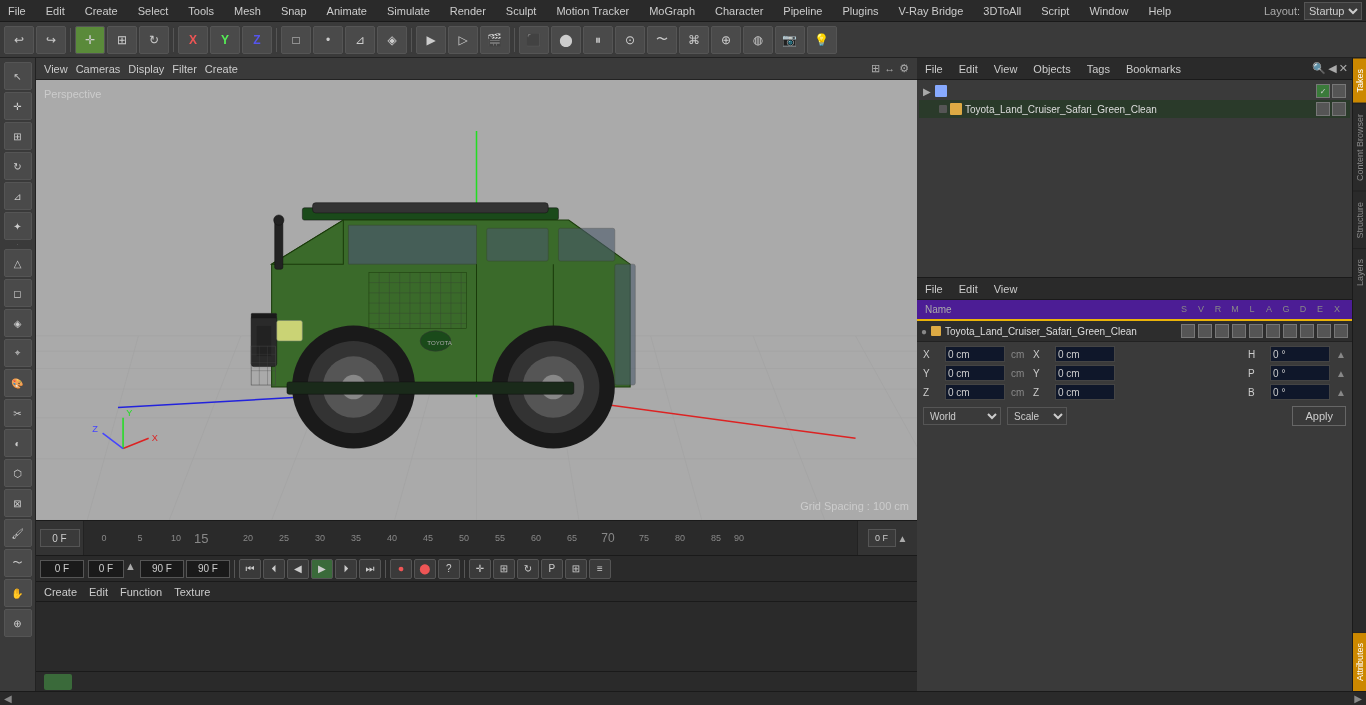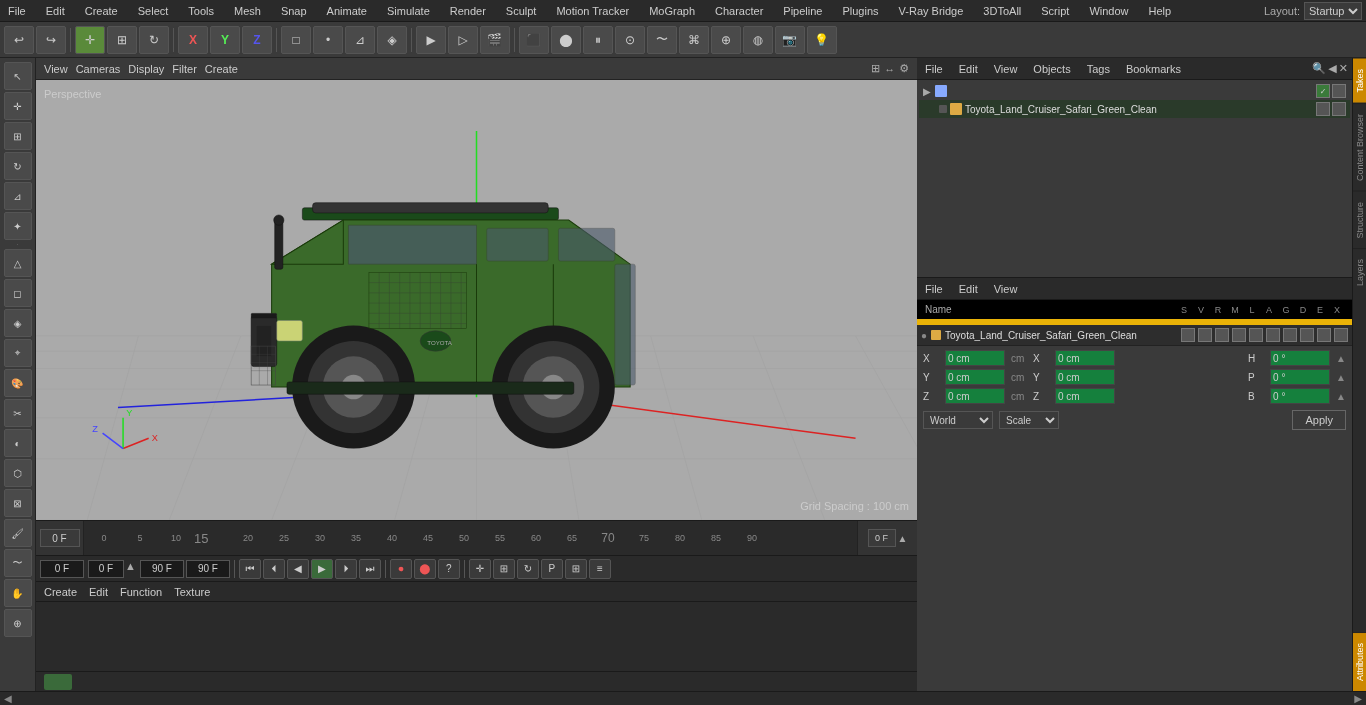--- a/index.html
+++ b/index.html
@@ -40,21 +40,21 @@
     .om-icon-subdiv { width: 12px; height: 12px; background: #88aaff; border-radius: 1px; }
     .om-icon-obj { width: 12px; height: 12px; background: #ddaa44; border-radius: 1px; }
     .om-checks { display: flex; gap: 2px; margin-left: auto; }
     .om-check { width: 14px; height: 14px; background: #555; border: 1px solid #777; display: flex; align-items: center; justify-content: center; font-size: 8px; }
     .om-check.green { background: #3a7a3a; }
     .om-check.grey { background: #555; }
 
     
     .attr-manager { flex: 1; display: flex; flex-direction: column; }
     .am-header { height: 22px; background: #2a2a2a; display: flex; align-items: center; gap: 8px; padding: 0 4px; border-bottom: 1px solid #1a1a1a; }
-    .am-name-row { display: flex; align-items: center; padding: 4px 8px; background: #000000; border-bottom: 6px solid #eab308; }
+    .am-name-row { display: flex; padding: 4px 8px; background: #4c1d95; border-bottom: 2px solid #eab308; }
 
     
     .timeline-area { height: 35px; background: #2a2a2a; border-top: 1px solid #1a1a1a; display: flex; align-items: center; overflow: hidden; }
     .timeline-ruler { flex: 1; height: 100%; position: relative; overflow: hidden; }
     .t-frame { width: 28px; background: #3a3a3a; border: 1px solid #555; color: #ccc; font-size: 10px; text-align: center; height: 18px; }
 
     
     .controls-bar { height: 26px; background: #2a2a2a; display: flex; align-items: center; gap: 2px; padding: 0 4px; border-top: 1px solid #1a1a1a; }
     .ctrl-btn { width: 22px; height: 20px; background: #3a3a3a; border: 1px solid #555; display: flex; align-items: center; justify-content: center; cursor: pointer; color: #ccc; font-size: 10px; border-radius: 2px; }
     .ctrl-input { width: 44px; height: 18px; background: #1a1a1a; border: 1px solid #555; color: #ccc; font-size: 10px; text-align: center; }
@@ -70,21 +70,21 @@
     .mat-ball.bottom { background: radial-gradient(circle at 35% 35%, #8a7a6a, #2a1a0a); }
     .mat-ball.exterior { background: radial-gradient(circle at 35% 35%, #5a8a3a, #1a3a0a); }
     .mat-ball.interior { background: radial-gradient(circle at 35% 35%, #9a8a7a, #4a3a2a); border: 2px solid #ffaa00; }
     .mat-label { font-size: 9px; color: #ccc; }
     .mat-label.active { color: #ffcc44; }
 
     
     .status-bar { height: 20px; background: #2a2a2a; display: flex; align-items: center; padding: 0 8px; border-top: 1px solid #1a1a1a; font-size: 10px; color: #aaa; }
     .coord-content { padding: 4px; }
     .coord-label { color: #ccc; font-size: 10px; width: 16px; }
-    .coord-input { width: 60px; height: 16px; background: #15803d; border: 1px solid #444; color: #ccc; font-size: 10px; padding: 0 2px; }
+    .coord-input { width: 60px; height: 16px; background: #0f172a; border: 1px solid #444; color: #ccc; font-size: 10px; padding: 0 2px; }
     .coord-suffix { color: #888; font-size: 10px; width: 12px; }
     .coord-select { background: #3a3a3a; color: #ccc; border: 1px solid #555; font-size: 10px; height: 18px; padding: 0 2px; }
     .apply-btn { background: #3a3a3a; color: #ccc; border: 1px solid #666; font-size: 11px; height: 20px; padding: 0 12px; cursor: pointer; }
 
     .main-with-right { display: flex; flex: 1; overflow: hidden; }
     .viewport-with-bottom { flex: 1; display: flex; flex-direction: column; }
 
     .am-obj-row { display: flex; align-items: center; gap: 4px; padding: 3px 4px; background: #2d2d2d; border-bottom: 1px solid #222; }
     .am-obj-icon { width: 10px; height: 10px; background: #ddaa44; border-radius: 1px; }
     .right-panel-inner { flex: 1; display: flex; flex-direction: column; }
@@ -338,21 +338,21 @@
             <span style="font-size:9px; color:#888; min-width:36px; text-align:center;">40</span>
             <span style="font-size:9px; color:#888; min-width:36px; text-align:center;">45</span>
             <span style="font-size:9px; color:#888; min-width:36px; text-align:center;">50</span>
             <span style="font-size:9px; color:#888; min-width:36px; text-align:center;">55</span>
             <span style="font-size:9px; color:#888; min-width:36px; text-align:center;">60</span>
             <span style="font-size:9px; color:#888; min-width:36px; text-align:center;">65</span>
             <span style="font-size:12px; color:#888; min-width:36px; text-align:center;">70</span>
             <span style="font-size:9px; color:#888; min-width:36px; text-align:center;">75</span>
             <span style="font-size:9px; color:#888; min-width:36px; text-align:center;">80</span>
             <span style="font-size:9px; color:#888; min-width:36px; text-align:center;">85</span>
-            <span style="font-size:9px; color:#888; min-width:36px; text-align:center;">90</span>
+            <span style="font-size:9px; color:#888; min-width:36px; ">90</span>
           </div>
         </div>
       </div>
       <div style="width:60px; background:#333; height:100%; display:flex; align-items:center; justify-content:center; border-left:1px solid #222; gap:2px;">
         <input class="t-frame" value="0 F" style="width: 28px; font-size: 9px;">
         <span style="color:#aaa; font-size:10px;">▲</span>
       </div>
     </div>
 
     <div class="controls-bar">
@@ -515,21 +515,21 @@
             <span class="coord-suffix">cm</span>
             <span class="coord-label" style="margin-left:4px;">Z</span>
             <input class="coord-input" value="0 cm" style="">
             <div style="flex:1;"></div>
             <span class="coord-label">B</span>
             <input class="coord-input" value="0 °" style="">
             <span style="color:#888; font-size:10px;">▲</span>
           </div>
 
           <div style="display:flex; gap:6px; align-items:center;">
-            <select class="coord-select" style="width:70px;">
+            <select class="coord-select" style="width:78px;">
               <option>World</option>
             </select>
             <select class="coord-select" style="width:60px;">
               <option>Scale</option>
             </select>
             <div style="flex:1;"></div>
             <button class="apply-btn">Apply</button>
           </div>
         </div>
       </div>

